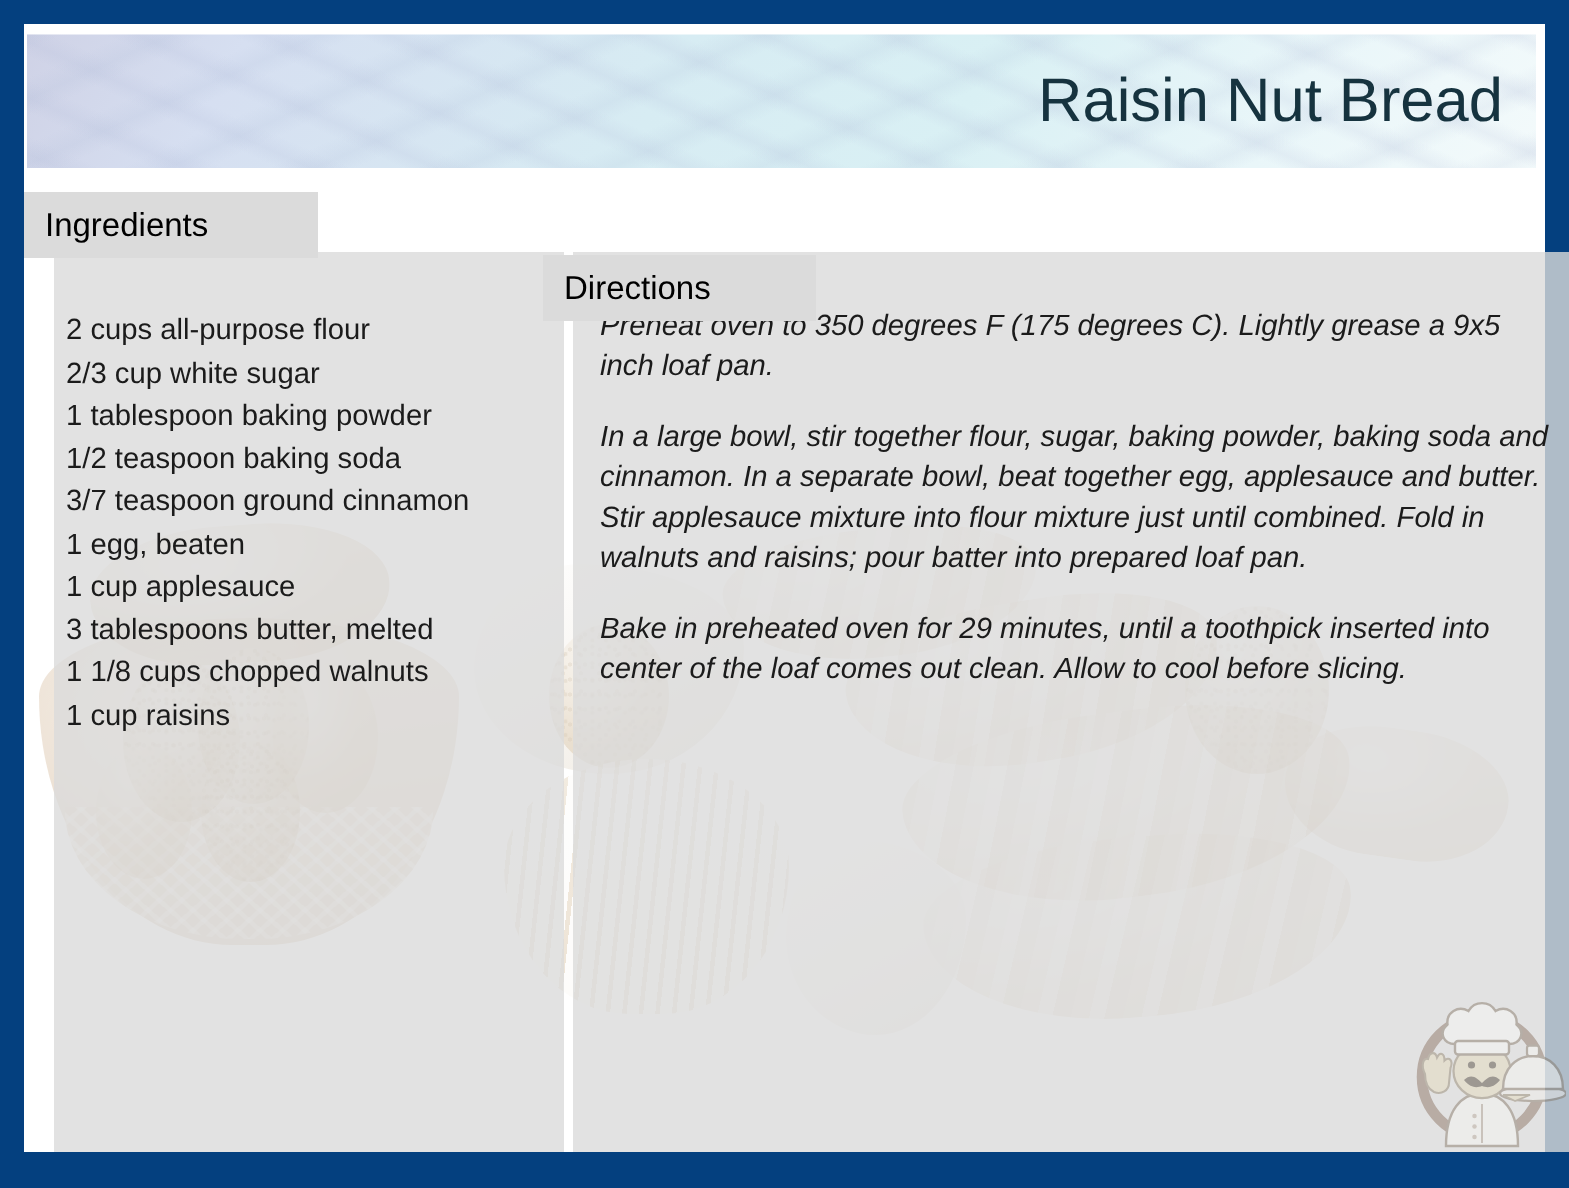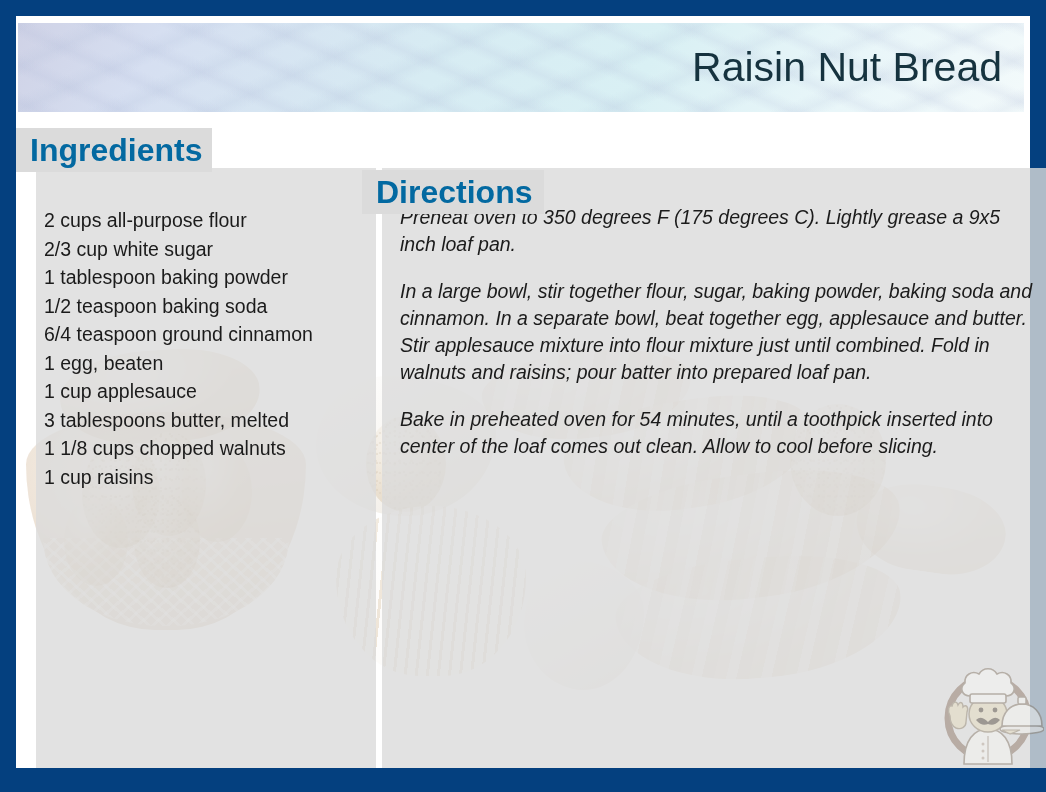--- a/index.html
+++ b/index.html
@@ -167,23 +167,23 @@
     position: absolute;
     background: #dbdbdb;
     display: flex;
     align-items: center;
     padding-left: 14px;
   }
   #tab-ingredients { left: 0px;   top: 112px; width: 196px; height: 44px; }
   #tab-directions  { left: 346px; top: 112px; width: 182px; height: 44px; margin-top: 42px; }
 
   .tab-label {
-    font-size: 32px;
-    font-weight: bold;
-    color: #0369a1;
+    font-size: 22px;
+    font-weight: normal;
+    color: #000000;
     white-space: nowrap;
   }
 
   
   #ingredient-list {
     position: absolute;
     left: 8px;
     top: 38px;
     right: 8px;
     list-style: none;
@@ -253,34 +253,34 @@
       <div class="loaf" style="left:840px; top:140px; width:150px; height:86px; transform:rotate(8deg); opacity:.30;"></div>
       <div class="cloth" style="left:508px; top:214px; width:120px; height:130px; opacity:.62;"></div>
     </div>
 
     <div id="panel-ingredients" class="panel">
       <ul id="ingredient-list">
         <li>2 cups all-purpose flour</li>
         <li>2/3 cup white sugar</li>
         <li>1 tablespoon baking powder</li>
         <li>1/2 teaspoon baking soda</li>
-        <li>6/4 teaspoon ground cinnamon</li>
+        <li>3/7 teaspoon ground cinnamon</li>
         <li>1 egg, beaten</li>
         <li>1 cup applesauce</li>
         <li>3 tablespoons butter, melted</li>
         <li>1 1/8 cups chopped walnuts</li>
         <li>1 cup raisins</li>
       </ul>
     </div>
 
     <div id="panel-directions" class="panel">
       <div id="directions-body">
         <p>Preheat oven to 350 degrees F (175 degrees C). Lightly grease a 9x5 inch loaf pan.</p>
         <p>In a large bowl, stir together flour, sugar, baking powder, baking soda and cinnamon. In a separate bowl, beat together egg, applesauce and butter. Stir applesauce mixture into flour mixture just until combined. Fold in walnuts and raisins; pour batter into prepared loaf pan.</p>
-        <p>Bake in preheated oven for 54 minutes, until a toothpick inserted into center of the loaf comes out clean. Allow to cool before slicing.</p>
+        <p>Bake in preheated oven for 29 minutes, until a toothpick inserted into center of the loaf comes out clean. Allow to cool before slicing.</p>
       </div>
 
       <svg id="chef-logo" viewBox="0 0 112 112">
 
         <circle cx="56" cy="62" r="40" fill="none" stroke="#6b4a35" stroke-width="7" opacity="0.85"></circle>
 
         <path d="M32 108 C32 84 42 73 56 73 C70 73 80 84 80 108 Z" fill="#fbfaf6" stroke="#7a6a58" stroke-width="1.6"></path>
         <line x1="56" y1="80" x2="56" y2="106" stroke="#a59584" stroke-width="1.3"></line>
         <circle cx="51" cy="88" r="1.5" fill="#b3a392"></circle>
         <circle cx="51" cy="95" r="1.5" fill="#b3a392"></circle>

